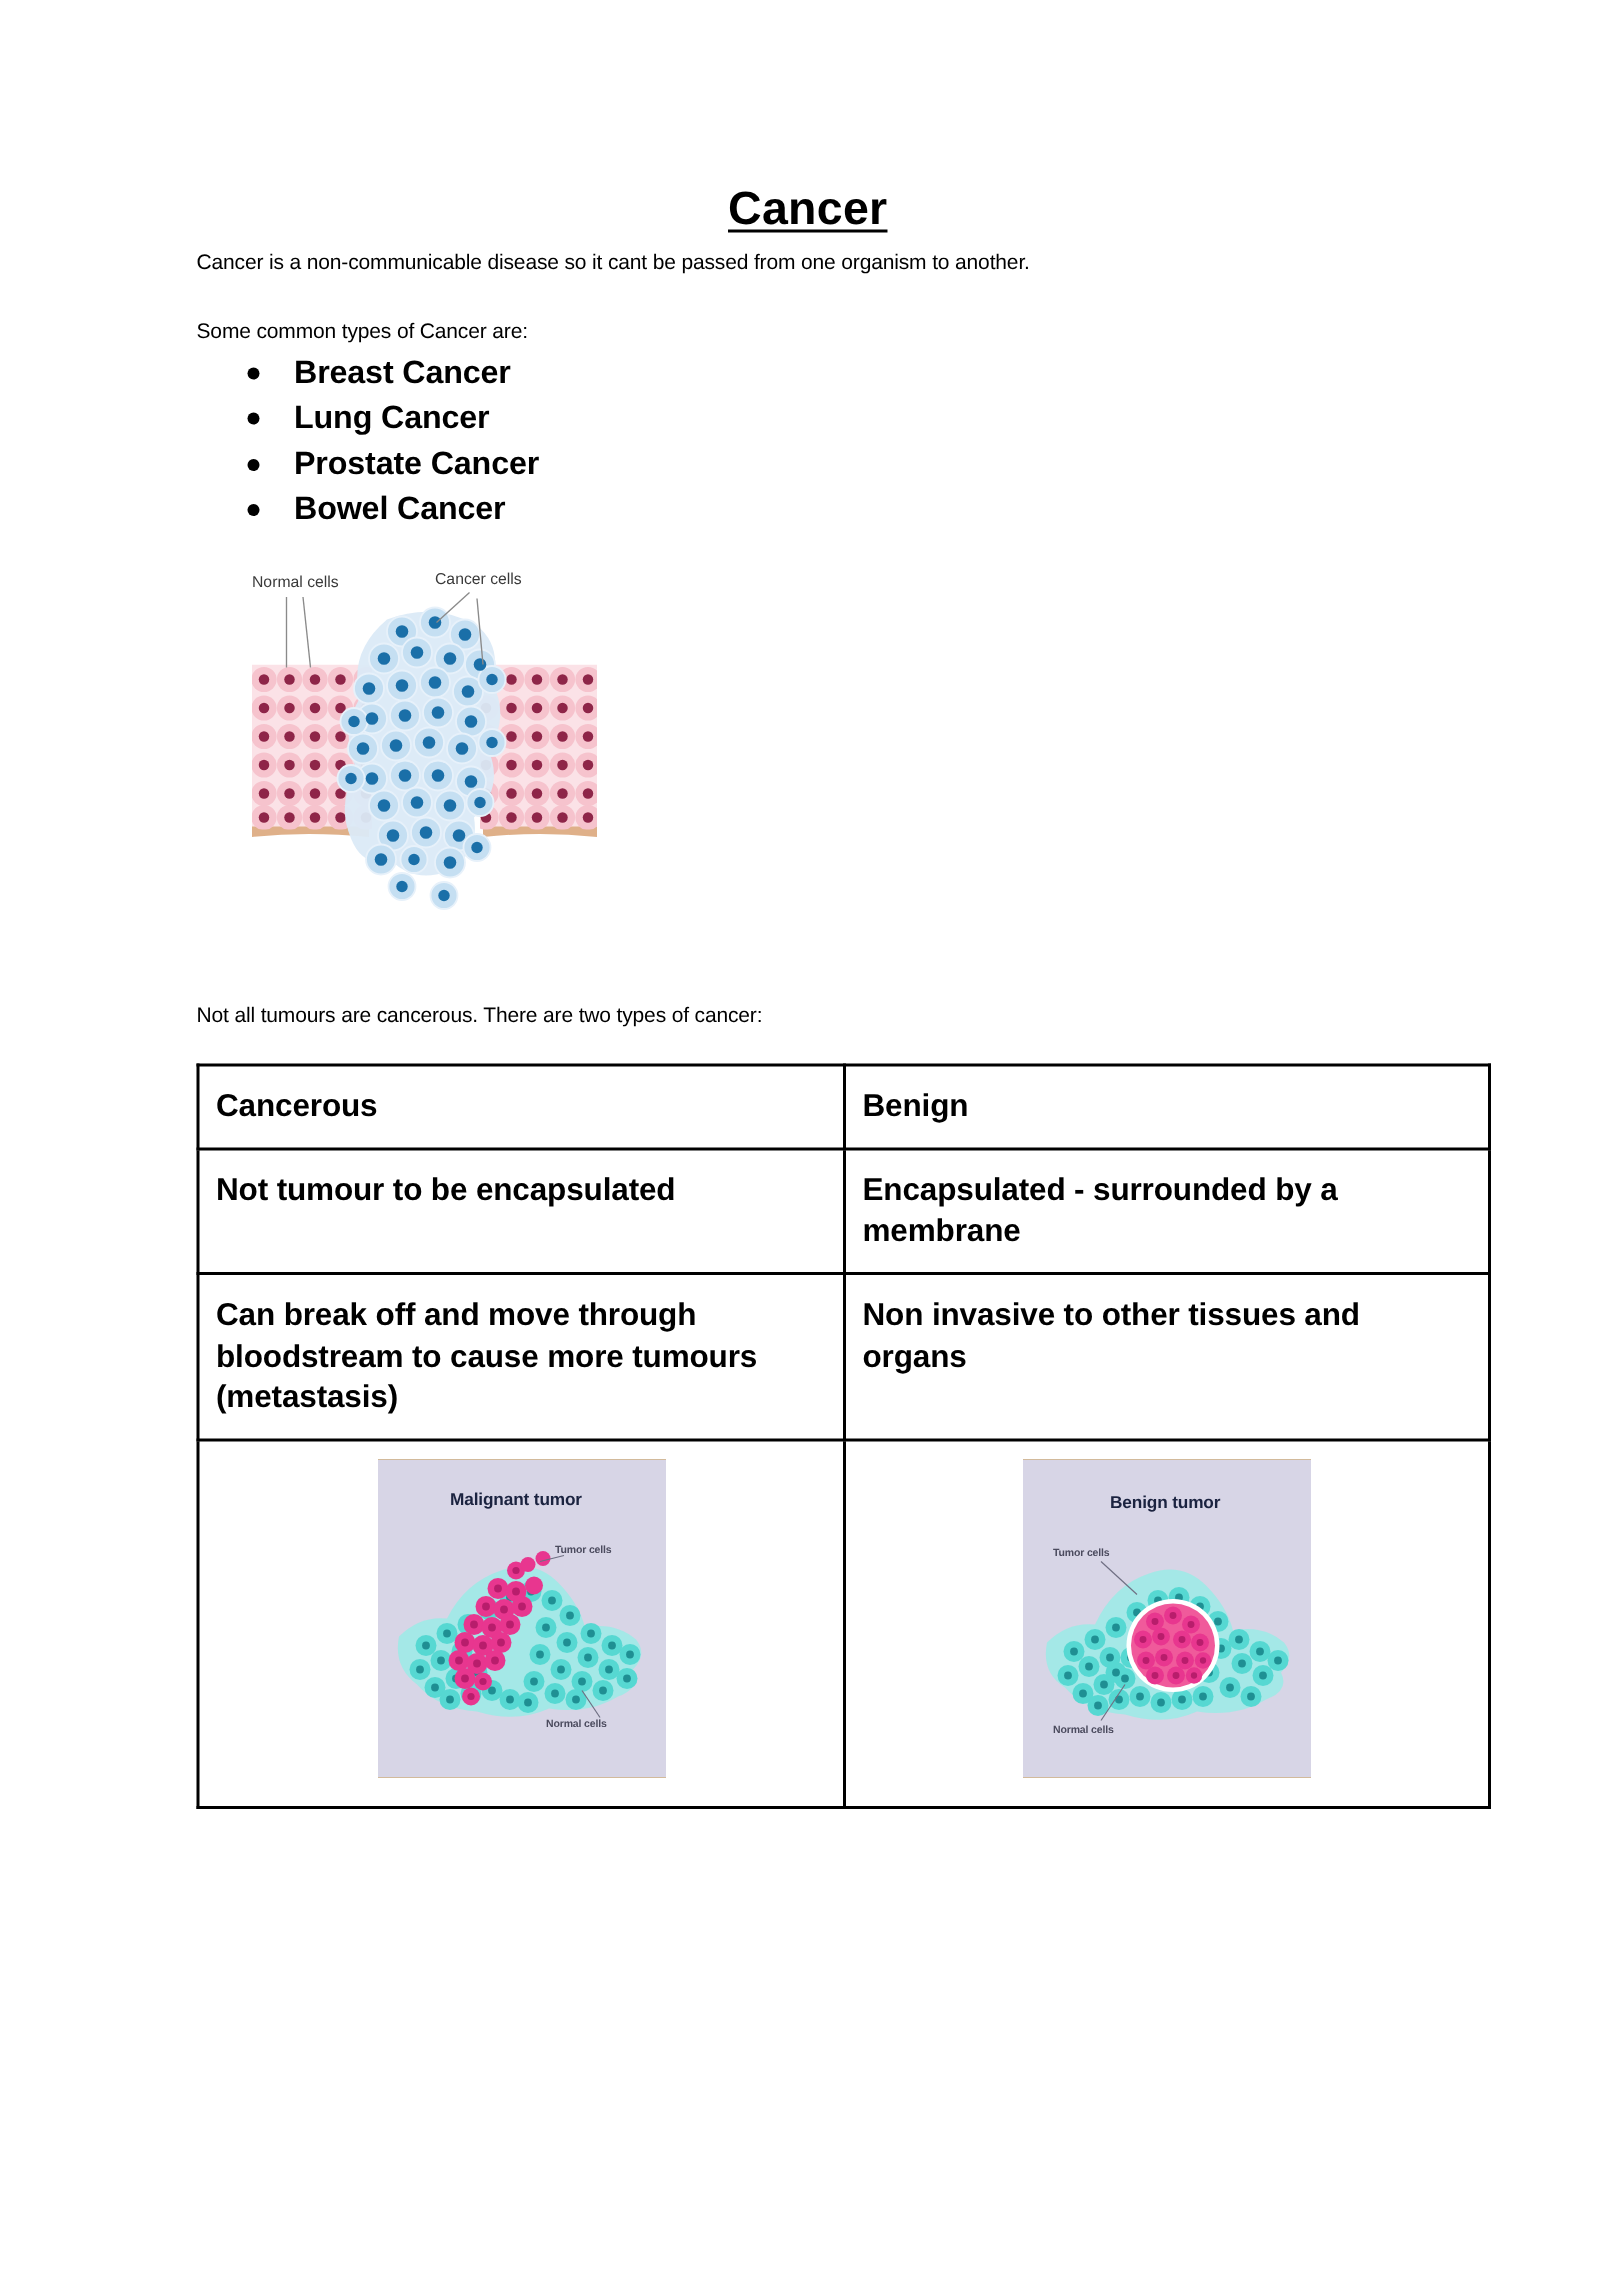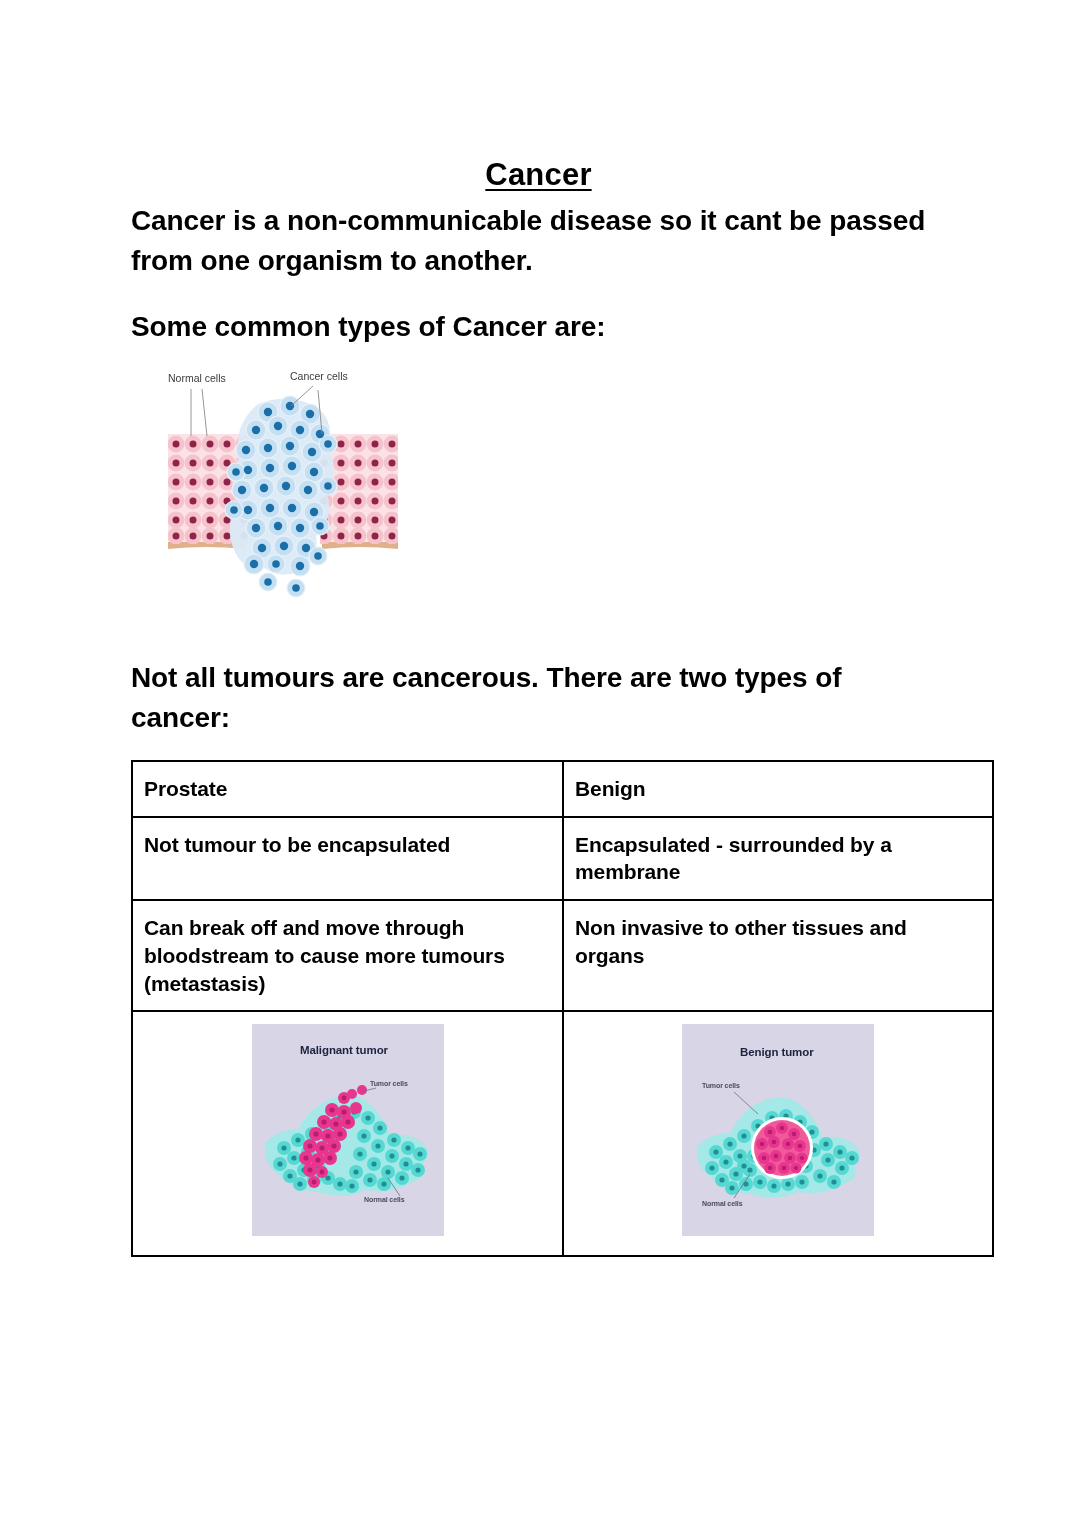--- a/index.html
+++ b/index.html
@@ -20,43 +20,42 @@
     left: 0; top: 0;
     width: 1080px;
     height: 1525px;
     background: #fff;
   }
   .content {
     position: absolute;
     left: 131px;
     top: 120px;
     width: 815px;
-    margin-top: 36px;
   }
 
   
   .doc-title {
     text-align: center;
     font-size: 31px;
     font-weight: bold;
     letter-spacing: 0.2px;
     margin: 0 0 8px 0;
     padding: 0;
     line-height: 1.2;
   }
   .doc-title span.t {
     text-decoration: underline;
     text-underline-offset: 4px;
     text-decoration-thickness: 2px;
   }
 
   
   .para {
-    font-size: 28px;
-    font-weight: bold;
+    font-size: 14px;
+    font-weight: normal;
     line-height: 1.42;
     margin: 0;
     letter-spacing: -0.1px;
   }
   .para.gap-top-1 { margin-top: 26px; }
   .para.gap-top-2 { margin-top: 30px; }
 
   
   ul.bullets {
     list-style: none;
@@ -129,20 +128,26 @@
 
 <div class="page">
   <div class="content">
 
     <h1 class="doc-title"><span class="t">Cancer</span></h1>
 
     <p class="para">Cancer is a non-communicable disease so it cant be passed from one organism to another.</p>
 
     <p class="para gap-top-1">Some common types of Cancer are:</p>
 
+    <ul class="bullets">
+      <li>Breast Cancer</li>
+      <li>Lung Cancer</li>
+      <li>Prostate Cancer</li>
+      <li>Bowel Cancer</li>
+    </ul>
 
 
     <div class="figure-cells">
       <svg width="265" height="252" viewBox="0 0 265 252" xmlns="http://www.w3.org/2000/svg">
         <defs>
           <clipPath id="leftTissue">
               <rect x="18" y="70" width="80" height="110"></rect>
             </clipPath>
           <clipPath id="rightTissue">
               <rect x="170" y="70" width="78" height="110"></rect>
@@ -389,21 +394,21 @@
         <text x="18" y="18" font-family="Liberation Sans, sans-serif" font-size="10.5" fill="#3a3a3a">Normal cells</text>
         <text x="140" y="16" font-family="Liberation Sans, sans-serif" font-size="10.5" fill="#3a3a3a">Cancer cells</text>
       </svg>
     </div>
 
     <p class="para" style="margin-top:42px;">Not all tumours are cancerous. There are two types of cancer:</p>
 
     <table class="compare">
       <tbody>
         <tr>
-          <td class="col-a">Prostate</td>
+          <td class="col-a">Cancerous</td>
           <td class="col-b">Benign</td>
         </tr>
         <tr>
           <td class="col-a">Not tumour to be encapsulated</td>
           <td class="col-b">Encapsulated - surrounded by a membrane</td>
         </tr>
         <tr>
           <td class="col-a">Can break off and move through bloodstream to cause more tumours (metastasis)</td>
           <td class="col-b">Non invasive to other tissues and organs</td>
         </tr>

